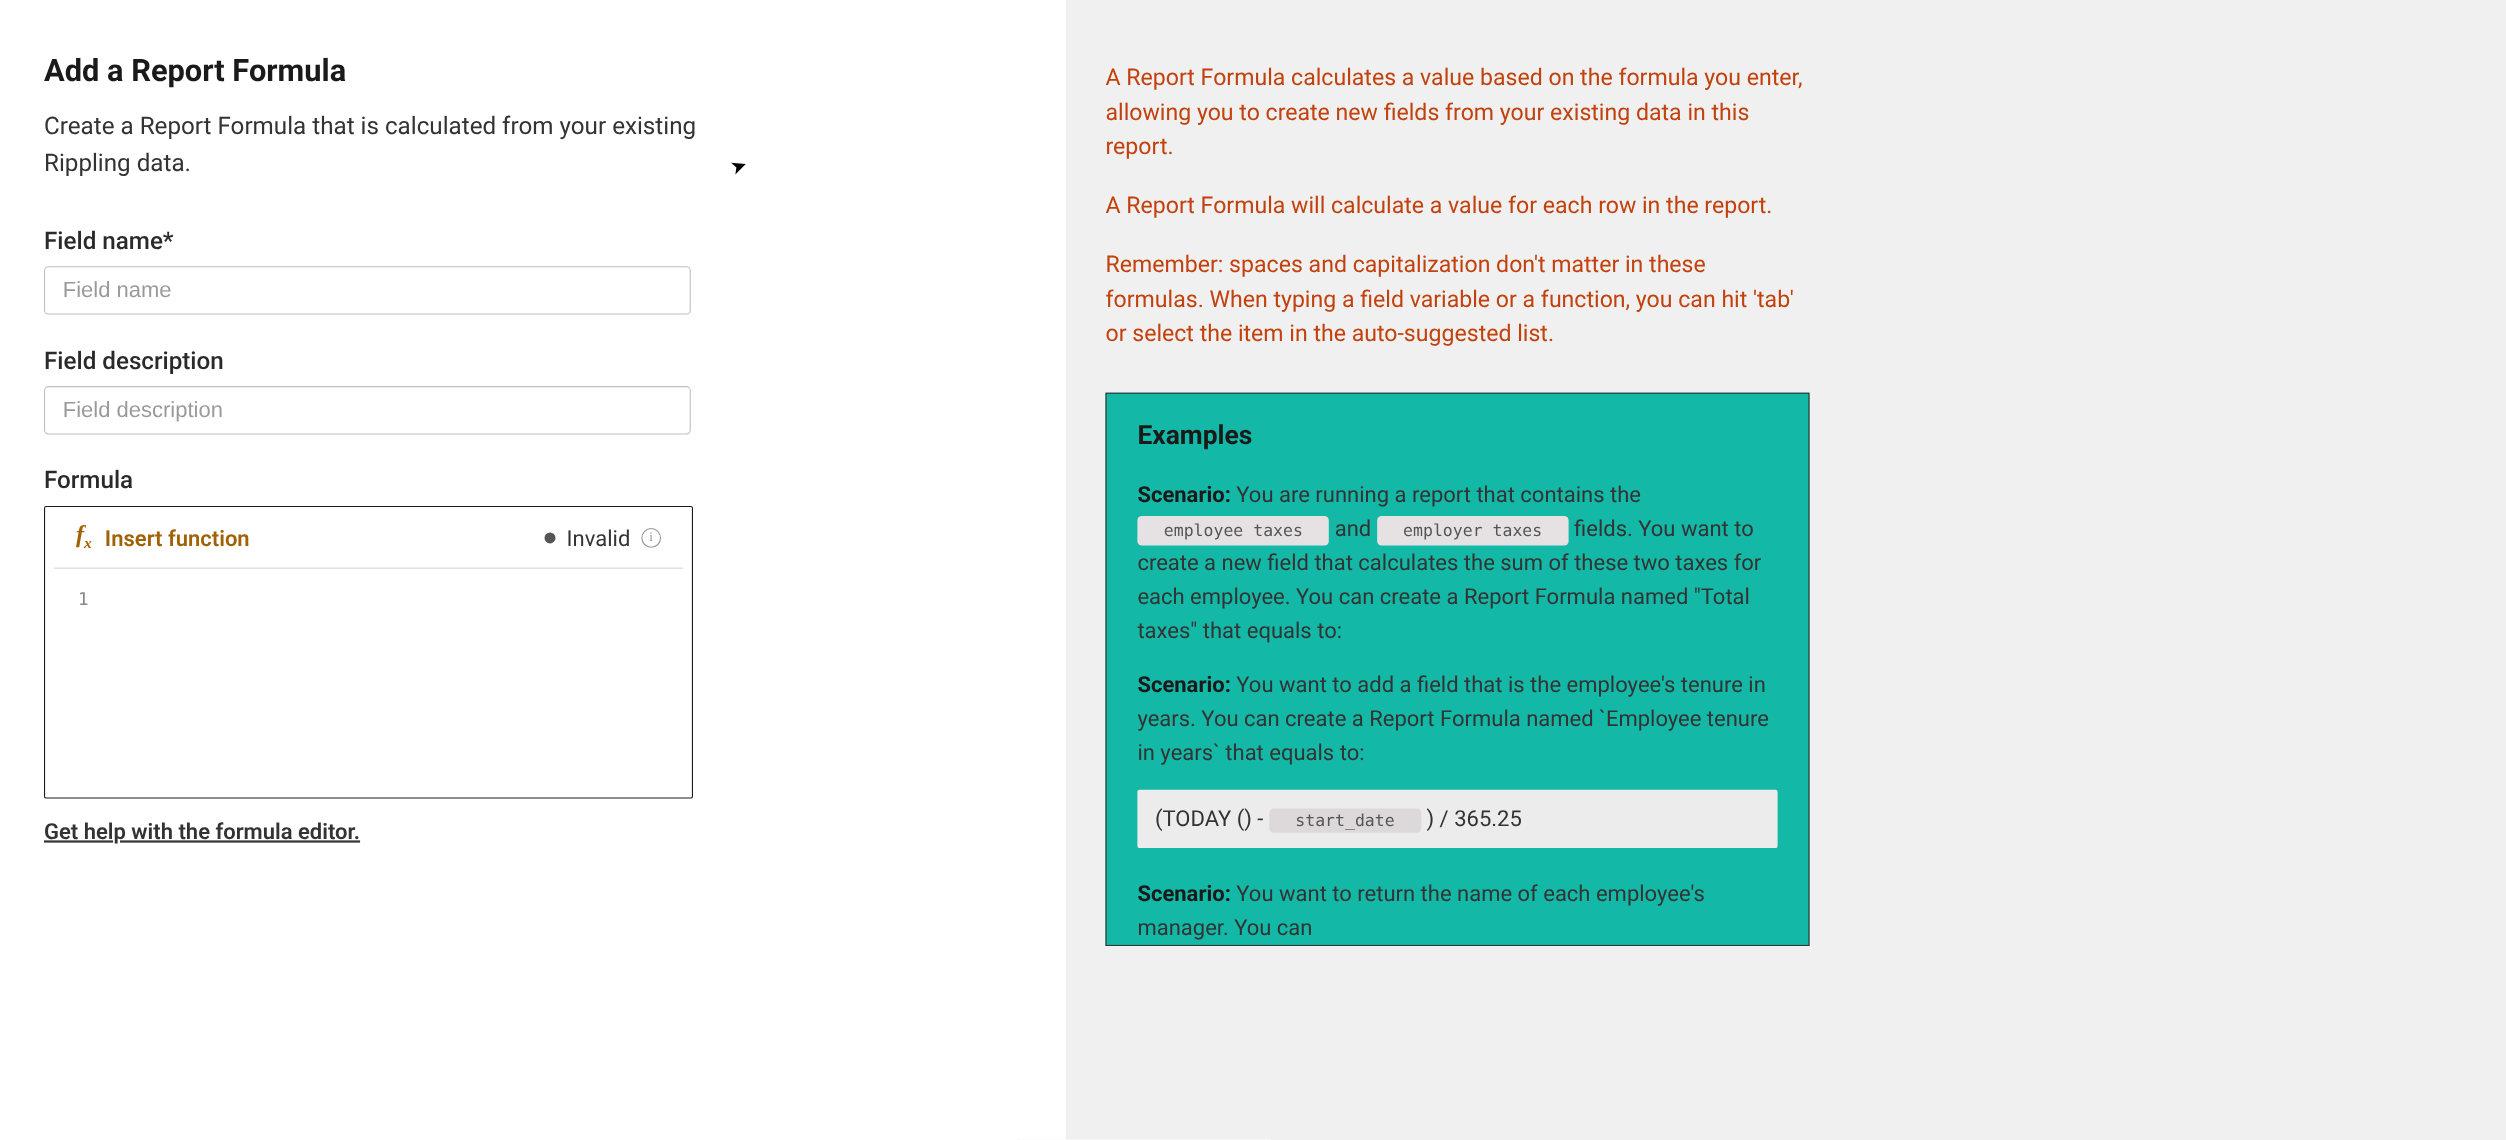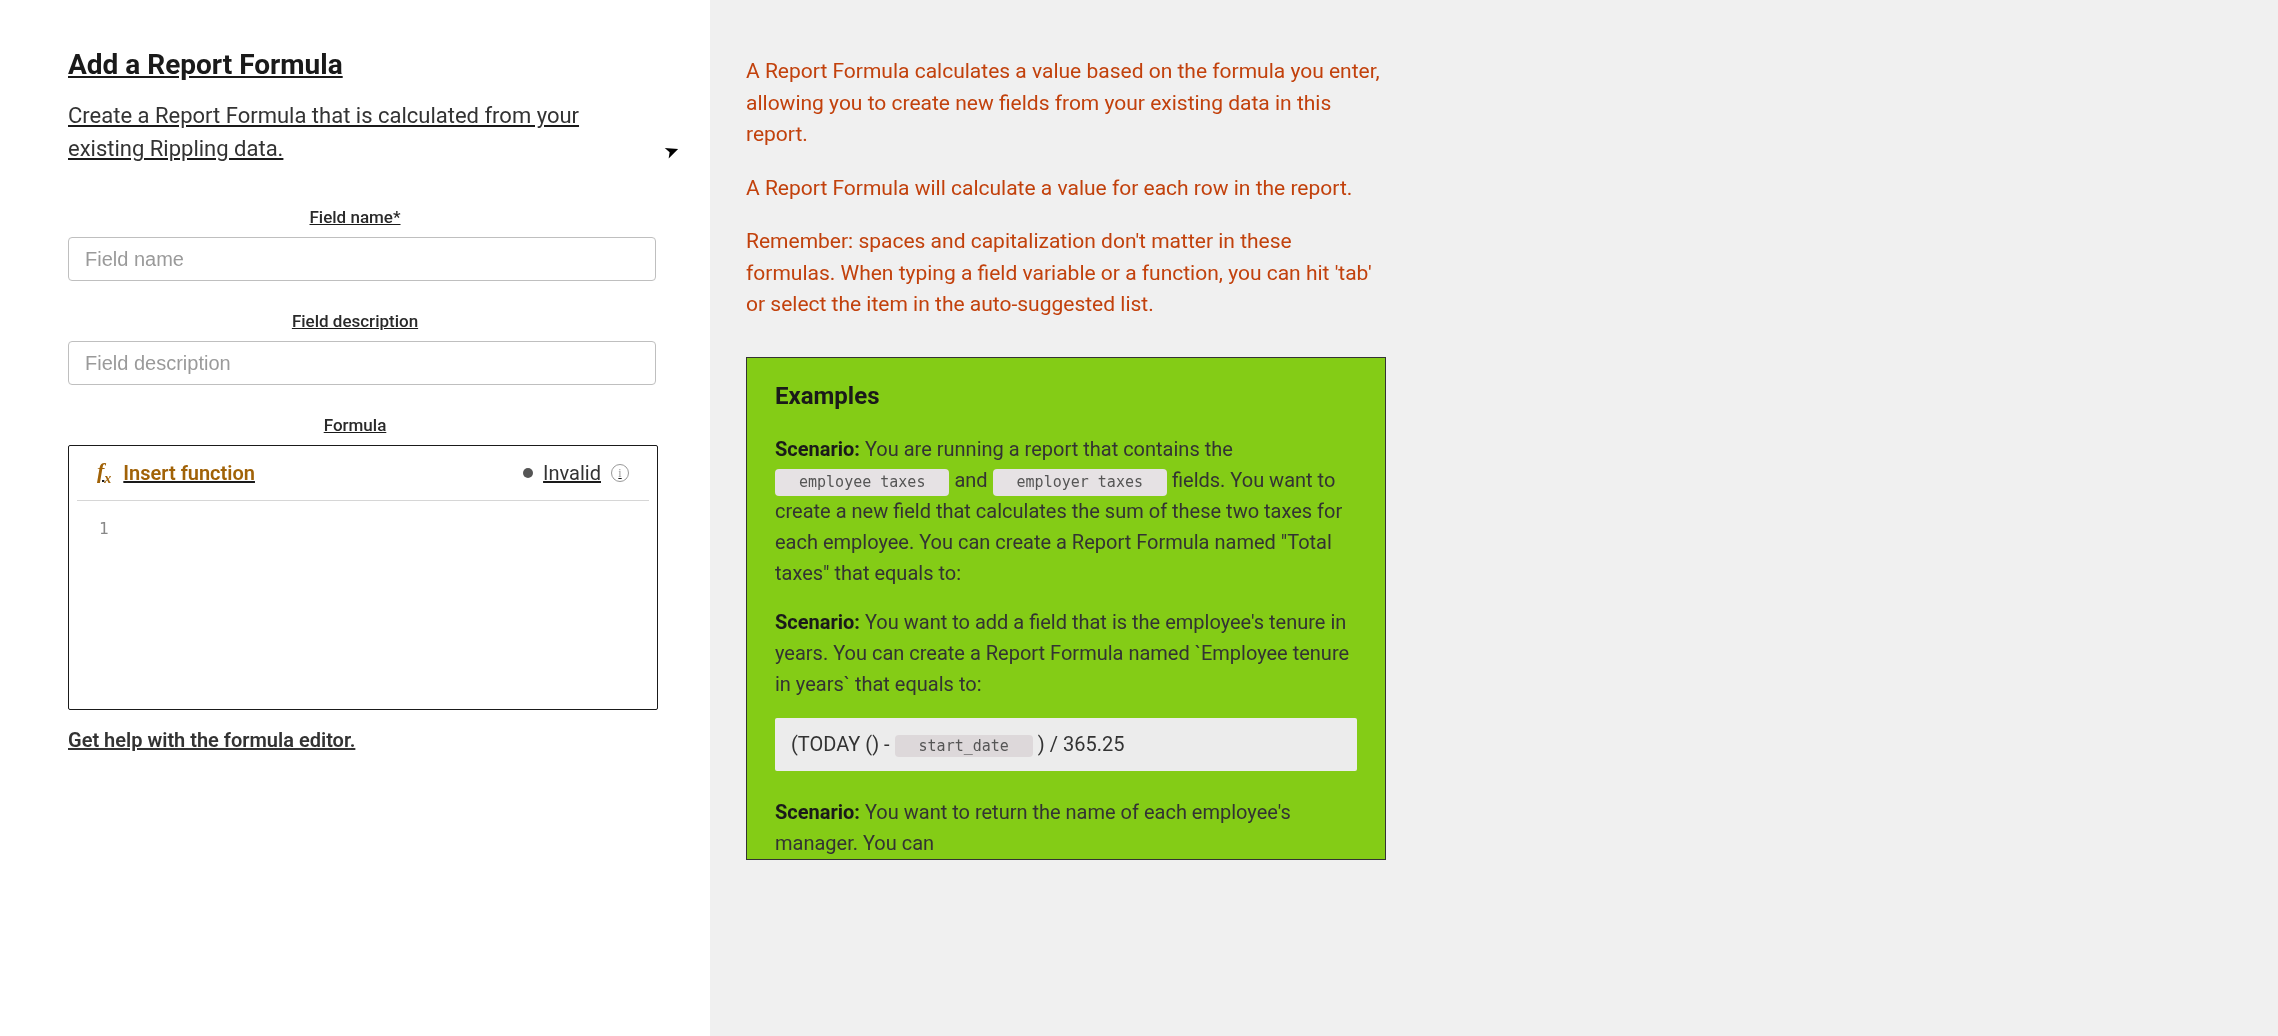--- a/index.html
+++ b/index.html
@@ -6,24 +6,23 @@
     body {
       font-family: -apple-system, BlinkMacSystemFont, "Segoe UI", Roboto, Helvetica, Arial, sans-serif;
       color: #1a1a1a;
       background: #fff;
       display: flex;
       width: 2278px;
       height: 1036px;
       overflow: hidden;
     }
     .left-panel {
-      width: 710px;
-      padding: 48px 68px;
+      width: 969px;
+      padding: 48px 40px;
       background: #fff;
-      text-decoration: underline;
     }
     .right-panel {
       flex: 1;
       background: #f0f0f0;
       padding: 56px 60px 0 36px;
     }
     .page-title {
       font-size: 28px;
       font-weight: 700;
       margin-bottom: 18px;
@@ -31,25 +30,24 @@
     }
     .page-subtitle {
       font-size: 22px;
       line-height: 1.5;
       color: #333;
       margin-bottom: 42px;
       max-width: 640px;
     }
     .form-label {
       display: block;
-      font-size: 17px;
+      font-size: 22px;
       font-weight: 500;
       color: #2a2a2a;
       margin-bottom: 10px;
-      text-align: center;
     }
     .text-input {
       width: 588px;
       height: 44px;
       padding: 0 16px;
       font-size: 20px;
       border: 1px solid #bfbfbf;
       border-radius: 4px;
       background: #fff;
       color: #000000;
@@ -146,21 +144,21 @@
     }
     .right-para {
       font-size: 21px;
       line-height: 1.5;
       color: #c2410c;
       margin-bottom: 22px;
       max-width: 640px;
     }
     .examples-box {
       border: 1px solid #333;
-      background: #84cc16;
+      background: #14b8a6;
       padding: 24px 28px 0 28px;
       max-width: 640px;
       margin-top: 36px;
     }
     .examples-title {
       font-size: 24px;
       font-weight: 700;
       margin-bottom: 24px;
       color: #1a1a1a;
     }

